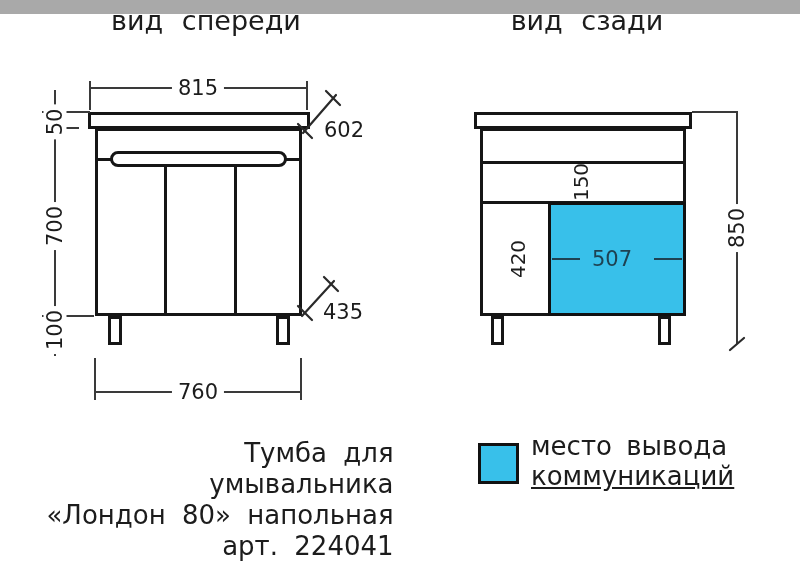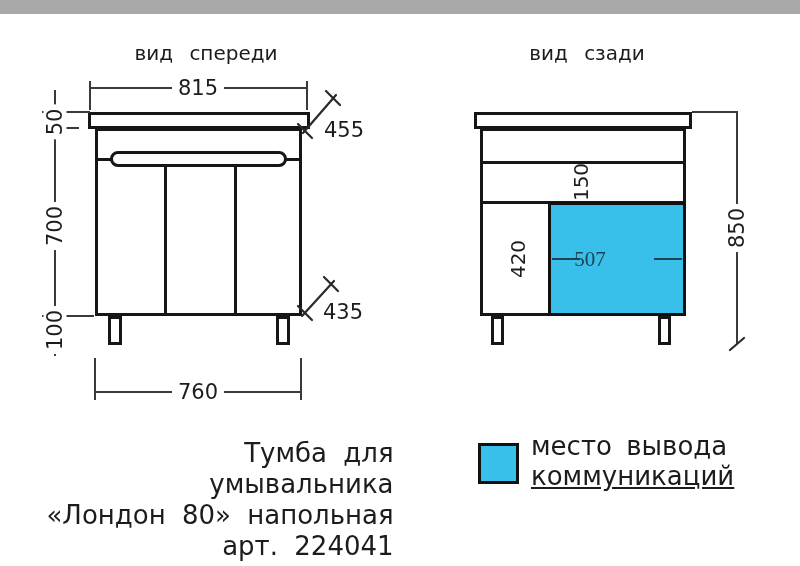--- a/index.html
+++ b/index.html
@@ -23,22 +23,22 @@
 
   
   .dim-h{position:absolute;height:2px;background:var(--dimline);}
   .dim-v{position:absolute;width:2px;background:var(--dimline);}
 
   .dim-label{position:absolute;font-size:21px;line-height:1;background:#fff;
              padding:1px 6px;white-space:nowrap;transform:translate(-50%,-50%);}
   .dim-label.rot{transform:translate(-50%,-50%) rotate(-90deg);padding:1px 4px;}
   .dim-label.on-cyan{background:transparent;color:var(--dimoncyan);}
 
-  .title{position:absolute;font-size:20px;line-height:1.1;word-spacing:10px;
-         text-align:left;white-space:nowrap;transform:translateX(-50%);margin-top:36px;}
+  .title{position:absolute;font-size:27px;line-height:1.1;word-spacing:10px;
+         text-align:left;white-space:nowrap;transform:translateX(-50%);}
 
   .floor{position:absolute;left:0;top:344;width:800px;height:14px;background:var(--floor);}
 
   .pill{position:absolute;border:3px solid #161616;background:#fff;border-radius:9px;}
 
   .cyan-zone{position:absolute;border:3px solid #111;background:var(--cyan);}
 
   .legend-swatch{position:absolute;border:3px solid #111;background:var(--cyan);}
   .legend-text{position:absolute;font-size:26px;line-height:30px;word-spacing:6px;white-space:nowrap;}
 
@@ -79,21 +79,21 @@
     <div class="dim-label" style="left:198px;top:88px;">815</div>
 
     <div class="dim-v" style="left:54px;top:90px;height:266px;"></div>
     <div class="dim-h" style="left:42px;top:111px;width:48px;"></div>
     <div class="dim-h" style="left:45px;top:127px;width:34px;"></div>
     <div class="dim-h" style="left:42px;top:315px;width:52px;"></div>
     <div class="dim-label rot" style="left:55px;top:122px;">50</div>
     <div class="dim-label rot" style="left:55px;top:226px;">700</div>
     <div class="dim-label rot" style="left:55px;top:330px;">100</div>
 
-    <div class="dim-label" style="left:344px;top:130px;background:transparent;">455</div>
+    <div class="dim-label" style="left:344px;top:130px;background:transparent;">602</div>
 
     <div class="dim-label" style="left:343px;top:312px;background:transparent;">435</div>
 
     <div class="dim-v" style="left:94px;top:358px;height:42px;"></div>
     <div class="dim-v" style="left:300px;top:358px;height:42px;"></div>
     <div class="dim-h" style="left:95px;top:391px;width:206px;"></div>
     <div class="dim-label" style="left:198px;top:392px;">760</div>
   </div>
 
   <div class="title abs" style="left:587px;top:6px;">вид сзади</div>
@@ -112,21 +112,21 @@
     <div class="rect" style="left:491px;top:316px;width:13px;height:29px;"></div>
     <div class="rect" style="left:658px;top:316px;width:13px;height:29px;"></div>
   </div>
 
   <div>
     <div class="dim-label rot" style="left:581px;top:182px;background:transparent;font-size:20px;">150</div>
     <div class="dim-label rot" style="left:518px;top:259px;background:transparent;font-size:20px;">420</div>
 
     <div class="abs" style="left:552px;top:258px;width:28px;height:2px;background:var(--dimoncyan);"></div>
     <div class="abs" style="left:654px;top:258px;width:28px;height:2px;background:var(--dimoncyan);"></div>
-    <div class="dim-label on-cyan" style="left:590px;top:259px;font-family:Liberation Serif, serif;">507</div>
+    <div class="dim-label on-cyan" style="left:612px;top:259px;">507</div>
 
     <div class="dim-h" style="left:692px;top:111px;width:46px;"></div>
     <div class="dim-v" style="left:736px;top:112px;height:232px;"></div>
     <div class="dim-label rot" style="left:737px;top:228px;">850</div>
   </div>
 
   <div class="floor"></div>
 
   <svg class="overlay" width="800" height="566" viewBox="0 0 800 566">
     <g stroke="#2a2a2a" stroke-width="2.2" stroke-linecap="round">

